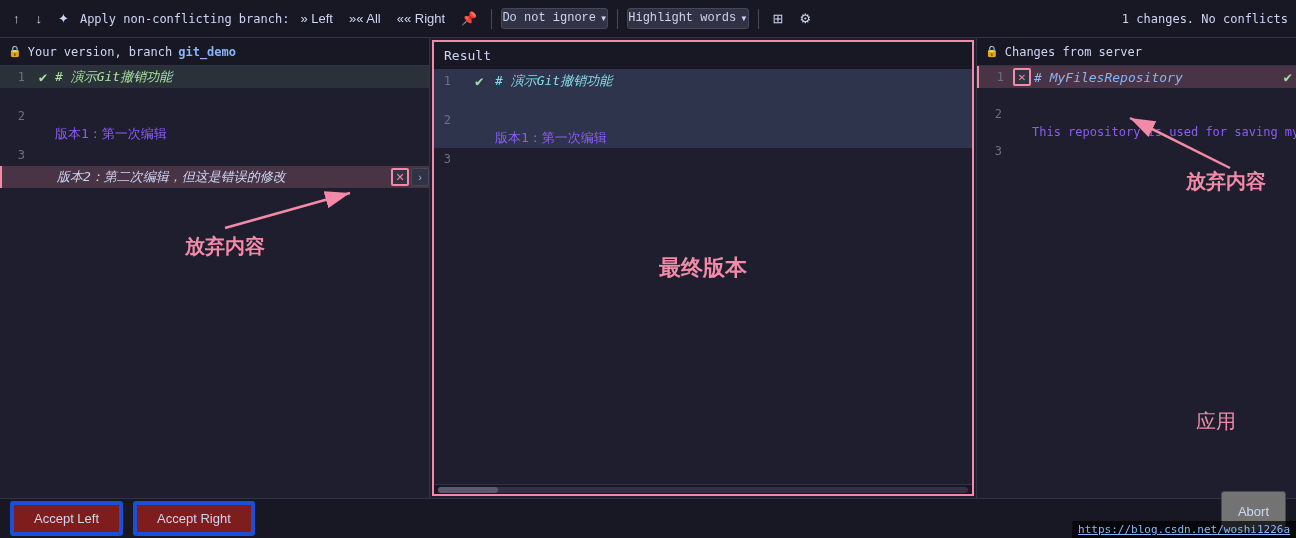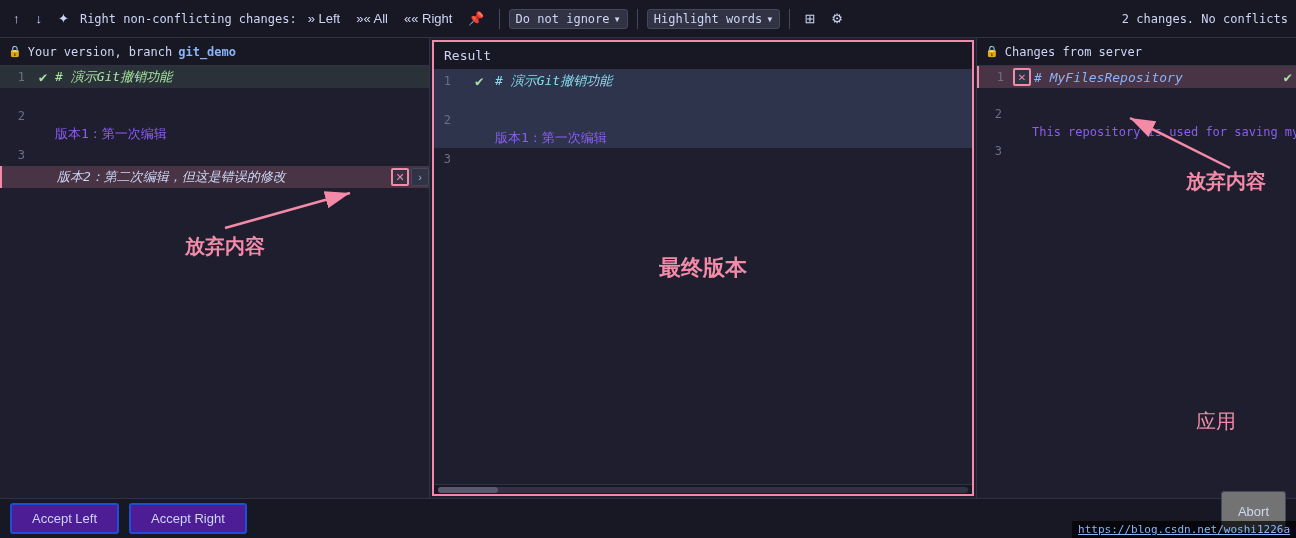--- a/index.html
+++ b/index.html
@@ -45,26 +45,27 @@
       width: 1px;
       height: 20px;
       background: #45475a;
       margin: 0 3px;
     }
     .toolbar-dropdown {
       background: #313244;
       border: 1px solid #45475a;
       color: #cdd6f4;
       font-size: 12px;
-      padding: 2px 6px;
+      padding: 2px 0;
       border-radius: 3px;
       display: flex;
-      align-items: center;
+      align-items: flex-start;
       gap: 4px;
       cursor: pointer;
+      font-family: Liberation Mono, monospace;
     }
     .toolbar-changes-info {
       margin-left: auto;
       color: #cdd6f4;
       font-size: 12px;
     }
 
     
     .main-content {
       display: flex;
@@ -246,22 +247,22 @@
     .bottom-bar {
       display: flex;
       align-items: center;
       height: 40px;
       background: #181825;
       border-top: 1px solid #313244;
       padding: 0 10px;
       gap: 10px;
     }
     .bottom-btn {
-      background: #4c1d95;
-      border: 2px solid #1d4ed8;
+      background: #7f1d1d;
+      border: 4px solid #1d4ed8;
       color: #cdd6f4;
       font-size: 13px;
       padding: 6px 20px;
       cursor: pointer;
       border-radius: 3px;
     }
     .bottom-btn-apply {
       background: #1565c0;
       border: 1px solid #1976d2;
       color: #ffffff;
@@ -334,39 +335,39 @@
   </style>
 </head>
 <body>
 
 <div style="width:1296px;height:538px;position:relative;display:flex;flex-direction:column;">
 
   <div class="toolbar">
     <button class="toolbar-btn">↑</button>
     <button class="toolbar-btn">↓</button>
     <button class="toolbar-btn">✦</button>
-    <span class="toolbar-label">Right non-conflicting changes:</span>
+    <span class="toolbar-label">Apply non-conflicting branch:</span>
     <button class="toolbar-btn">» Left</button>
     <button class="toolbar-btn">»« All</button>
     <button class="toolbar-btn">«« Right</button>
     <button class="toolbar-btn">📌</button>
     <div class="toolbar-separator"></div>
     <div class="toolbar-dropdown">
       <span>Do not ignore</span>
       <span>▾</span>
     </div>
     <div class="toolbar-separator"></div>
     <div class="toolbar-dropdown">
       <span>Highlight words</span>
       <span>▾</span>
     </div>
     <div class="toolbar-separator"></div>
     <button class="toolbar-btn">⊞</button>
     <button class="toolbar-btn">⚙</button>
-    <span class="toolbar-changes-info">2 changes. No conflicts</span>
+    <span class="toolbar-changes-info">1 changes. No conflicts</span>
   </div>
 
   <div class="main-content" style="display:flex;height:460px;position:relative;">
 
     <div class="left-pane">
       <div class="pane-header">
         <span class="lock-icon">🔒</span>
         <span>Your version, branch </span>
         <span class="branch-name">git_demo</span>
       </div>

